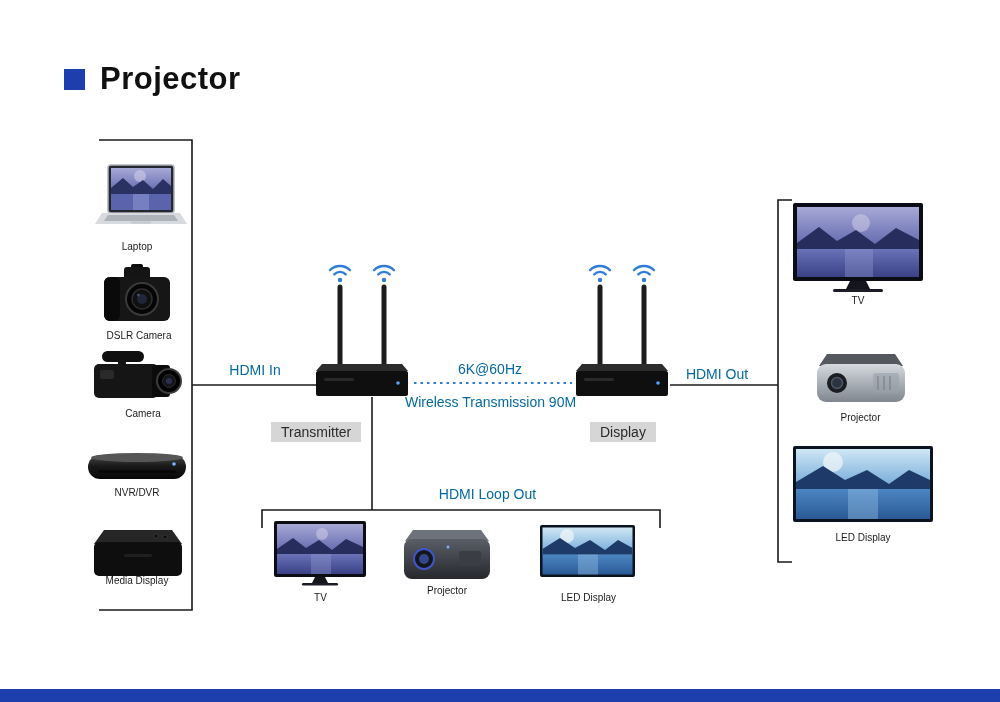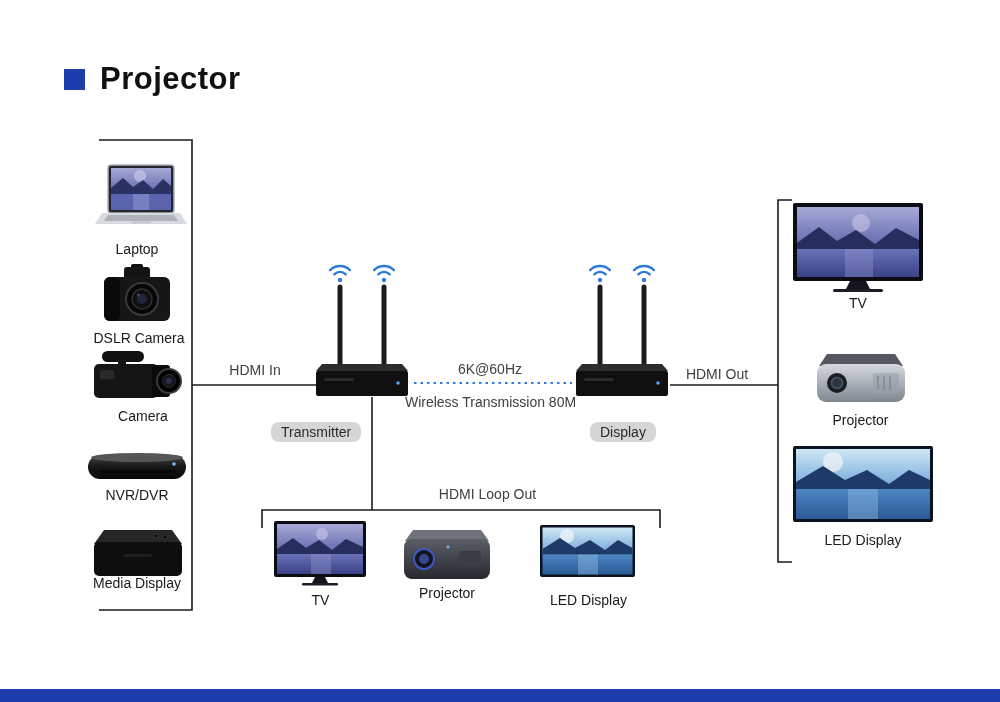--- a/index.html
+++ b/index.html
@@ -5,29 +5,29 @@
   * { margin:0; padding:0; box-sizing:border-box; }
   html,body { width:1000px; height:702px; }
   body {
     position:relative;
     background:#ffffff;
     font-family:"Liberation Sans", sans-serif;
     color:#1a1a1a;
     overflow:hidden;
   }
   .abs { position:absolute; }
-  .label { font-size:14px; color:#1a1a1a; text-align:center; line-height:1.2; }
-  .conn-label { font-size:14px; color:#404040; text-align:center; }
+  .label { font-size:10px; color:#1a1a1a; text-align:center; line-height:1.2; }
+  .conn-label { font-size:14px; color:#0369a1; text-align:center; }
   .badge {
     position:absolute;
     background:var(--badge-bg,#d6d6d6);
     color:#2b2b2b;
     font-size:14px;
     padding:2px 10px;
-    border-radius:8px;
+    border-radius:0;
   }
   .title-row { position:absolute; left:64px; top:61px; display:flex; align-items:center; gap:15px; }
   .title-sq { width:21px; height:21px; background:var(--accent,#1d3fad); display:inline-block; }
   h1.title { font-size:31px; font-weight:bold; color:#111; letter-spacing:0.5px; }
   .footer-bar { position:absolute; left:0; bottom:0; width:1000px; height:13px; background:var(--accent,#1d3fad); }
   svg { display:block; }
   .overlay { position:absolute; left:0; top:0; pointer-events:none; }
   svg .line { fill:none; stroke:var(--line,#1a1a1a); stroke-width:1.6; }
   svg .dotline { fill:none; stroke:var(--wifi,#2f7bd9); stroke-width:2; stroke-dasharray:2.5 4; }
   svg .wifi-arc { fill:none; stroke:var(--wifi,#2f7bd9); stroke-width:2.4; stroke-linecap:round; }
@@ -135,21 +135,21 @@
   <line class="ant" x1="28" y1="37" x2="28" y2="118"></line>
   <line class="ant" x1="72" y1="37" x2="72" y2="118"></line>
   <polygon points="10,114 90,114 96,121 4,121" fill="#2c2c2c"></polygon>
   <rect x="4" y="121" width="92" height="25" rx="2" fill="#0f0f0f"></rect>
   <rect x="12" y="128" width="30" height="3" rx="1.5" fill="#2a2a2a"></rect>
   <circle cx="86" cy="133" r="1.8" fill="#57a0ff"></circle>
 </svg>
 <div class="badge" style="left:271px;top:422px">Transmitter</div>
 
 <div class="abs conn-label" style="left:430px;top:361px;width:120px">6K@60Hz</div>
-<div class="abs conn-label" style="left:398px;top:394px;width:185px">Wireless Transmission 80M</div>
+<div class="abs conn-label" style="left:398px;top:394px;width:185px">Wireless Transmission 90M</div>
 
 <svg class="abs" style="left:572px;top:250px" width="100" height="150" viewBox="0 0 100 150">
   <g>
     <path class="wifi-arc" d="M18.1,20.1 A14,14 0 0 1 37.9,20.1"></path>
     <path class="wifi-arc" d="M22.3,24.3 A8,8 0 0 1 33.7,24.3"></path>
     <circle class="wifi-dot" cx="28" cy="30" r="2.2"></circle>
   </g>
   <g>
     <path class="wifi-arc" d="M62.1,20.1 A14,14 0 0 1 81.9,20.1"></path>
     <path class="wifi-arc" d="M66.3,24.3 A8,8 0 0 1 77.7,24.3"></path>

